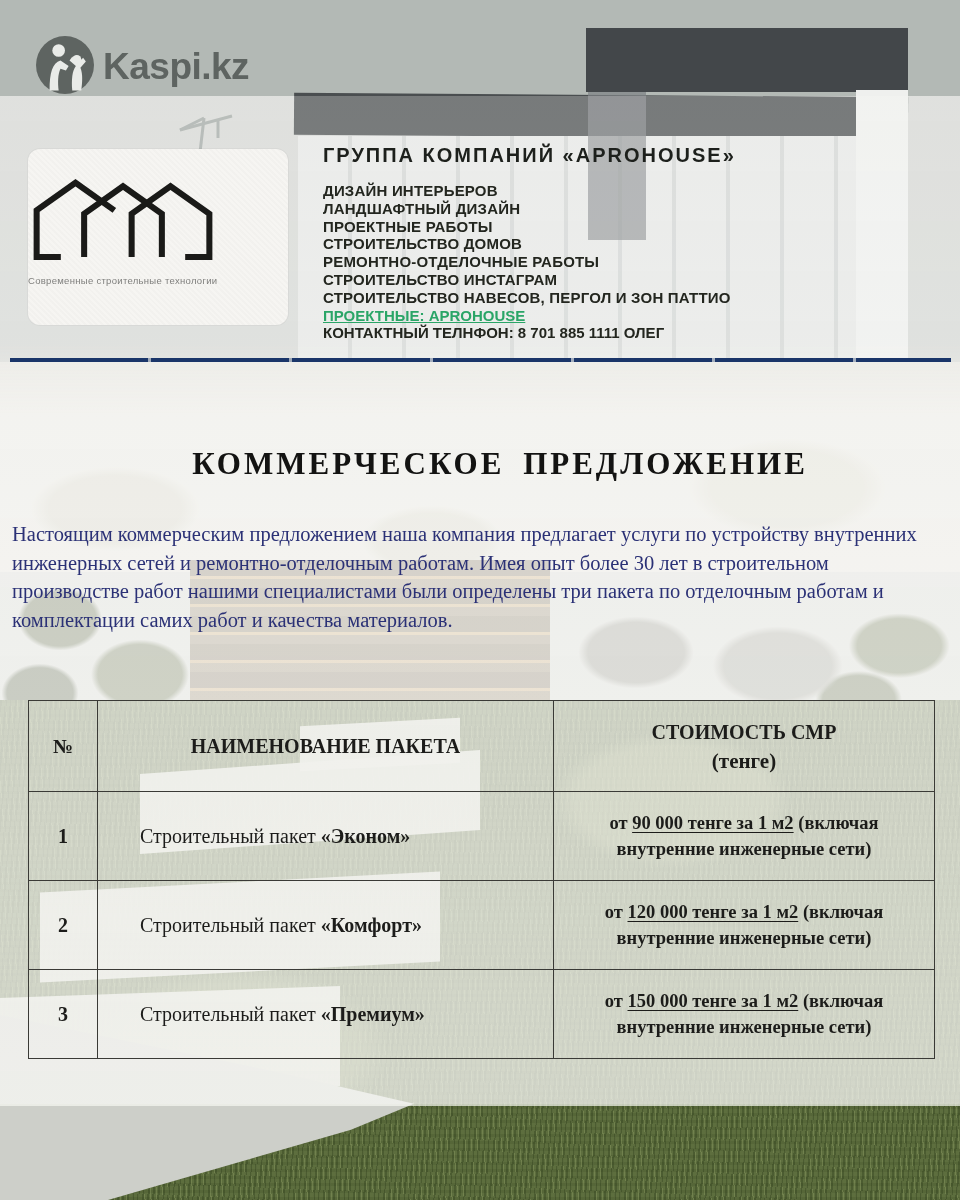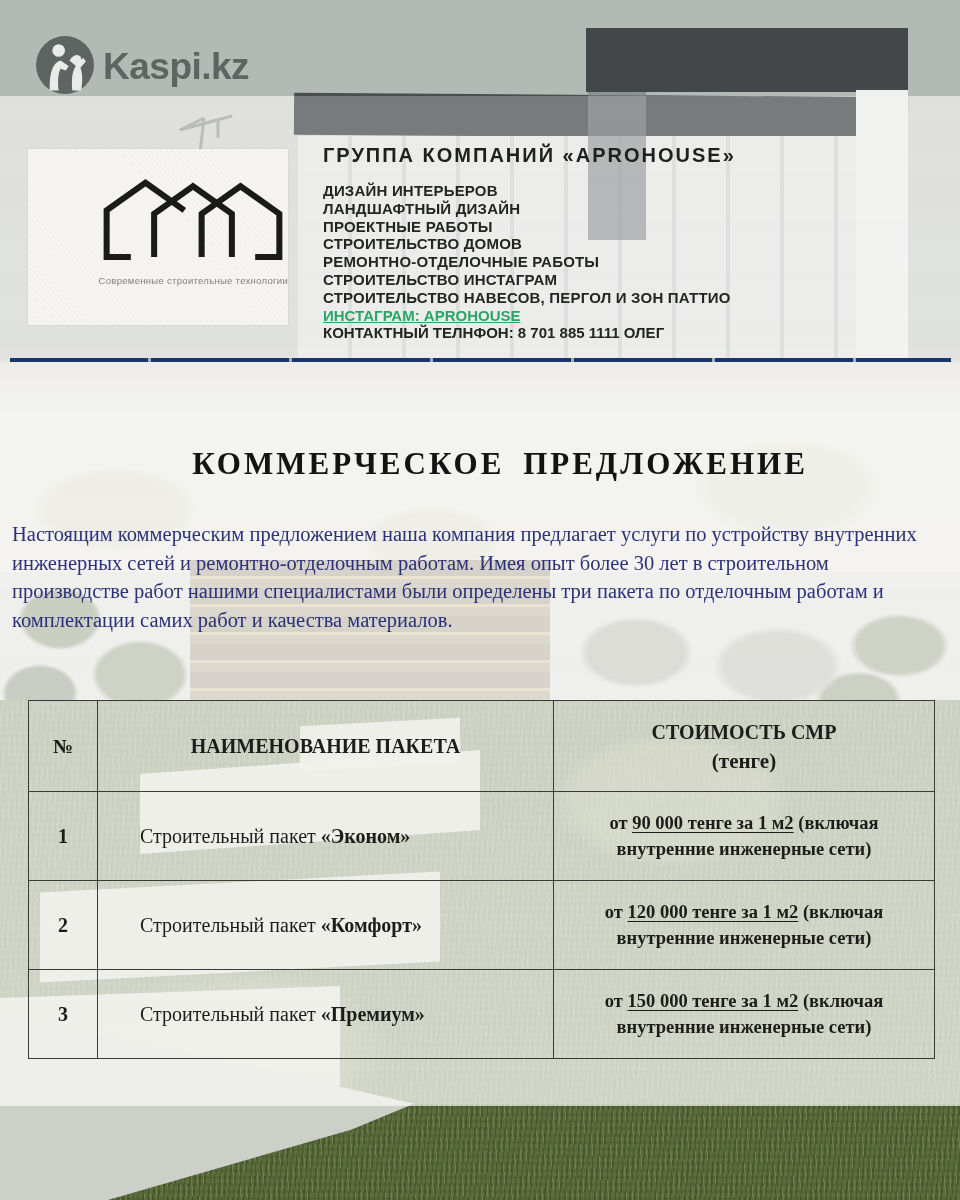--- a/index.html
+++ b/index.html
@@ -52,23 +52,23 @@
        background:linear-gradient(180deg,rgba(249,249,247,.26) 0px,rgba(249,249,247,.28) 250px,
                   rgba(248,248,245,.72) 318px,rgba(248,248,245,.76) 1010px);
        border-bottom:2px solid rgba(246,248,242,.6);}
 
   
   .ct{position:absolute;z-index:2;}
 
   .kaspi{left:36px;top:36px;display:flex;align-items:center;gap:9px;}
   .kaspi-text{font-weight:bold;font-size:37px;color:#5e6461;letter-spacing:-.5px;}
 
-  .logo-card{left:28px;top:149px;width:260px;height:176px;background:#f6f5f2;border-radius:1px;
+  .logo-card{left:28px;top:149px;width:260px;height:176px;background:#f6f5f2;border-radius:12px;
        background-image:repeating-linear-gradient(45deg,rgba(0,0,0,.015) 0 2px,transparent 2px 4px);
-       box-shadow:0 0 0 1px rgba(0,0,0,.03);text-align:right;}
+       box-shadow:0 0 0 1px rgba(0,0,0,.03);text-align:left;}
   .logo-card svg{margin-top:24px;}
   .tagline{margin-top:6px;font-size:9.5px;color:#7f7f7d;letter-spacing:.3px;}
 
   .company{left:323px;top:144px;width:615px;color:#23261f;}
   .company-name{font-size:20px;font-weight:bold;letter-spacing:2px;color:#1d201c;margin-bottom:15px;}
   .service{font-size:15px;font-weight:bold;line-height:17.8px;letter-spacing:.2px;}
   .instagram{font-size:15px;font-weight:bold;line-height:17.8px;color:#2aa567;
        text-decoration:underline;cursor:pointer;}
   .phone{font-size:15px;font-weight:bold;line-height:17.8px;}
 
@@ -157,21 +157,21 @@
 
   <div class="ct company">
     <div class="company-name">ГРУППА КОМПАНИЙ «APROHOUSE»</div>
     <div class="service">ДИЗАЙН ИНТЕРЬЕРОВ</div>
     <div class="service">ЛАНДШАФТНЫЙ ДИЗАЙН</div>
     <div class="service">ПРОЕКТНЫЕ РАБОТЫ</div>
     <div class="service">СТРОИТЕЛЬСТВО ДОМОВ</div>
     <div class="service">РЕМОНТНО-ОТДЕЛОЧНЫЕ РАБОТЫ</div>
     <div class="service">СТРОИТЕЛЬСТВО ИНСТАГРАМ</div>
     <div class="service">СТРОИТЕЛЬСТВО НАВЕСОВ, ПЕРГОЛ И ЗОН ПАТТИО</div>
-    <div class="instagram">ИНСТАГРАМ: APROHOUSE</div>
+    <div class="instagram">ПРОЕКТНЫЕ: APROHOUSE</div>
     <div class="phone">КОНТАКТНЫЙ ТЕЛНФОН: 8 701 885 1111 ОЛЕГ</div>
   </div>
 
   <div class="ct navy-line"></div>
 
   <div class="ct doc-title">КОММЕРЧЕСКОЕ ПРЕДЛОЖЕНИЕ</div>
 
   <div class="ct intro">Настоящим коммерческим предложением наша компания предлагает услуги по устройству внутренних инженерных сетей и ремонтно-отделочным работам. Имея опыт более 30 лет в строительном производстве работ нашими специалистами были определены три пакета по отделочным работам и комплектации самих работ и качества материалов.</div>
 
   <table class="pkg">

